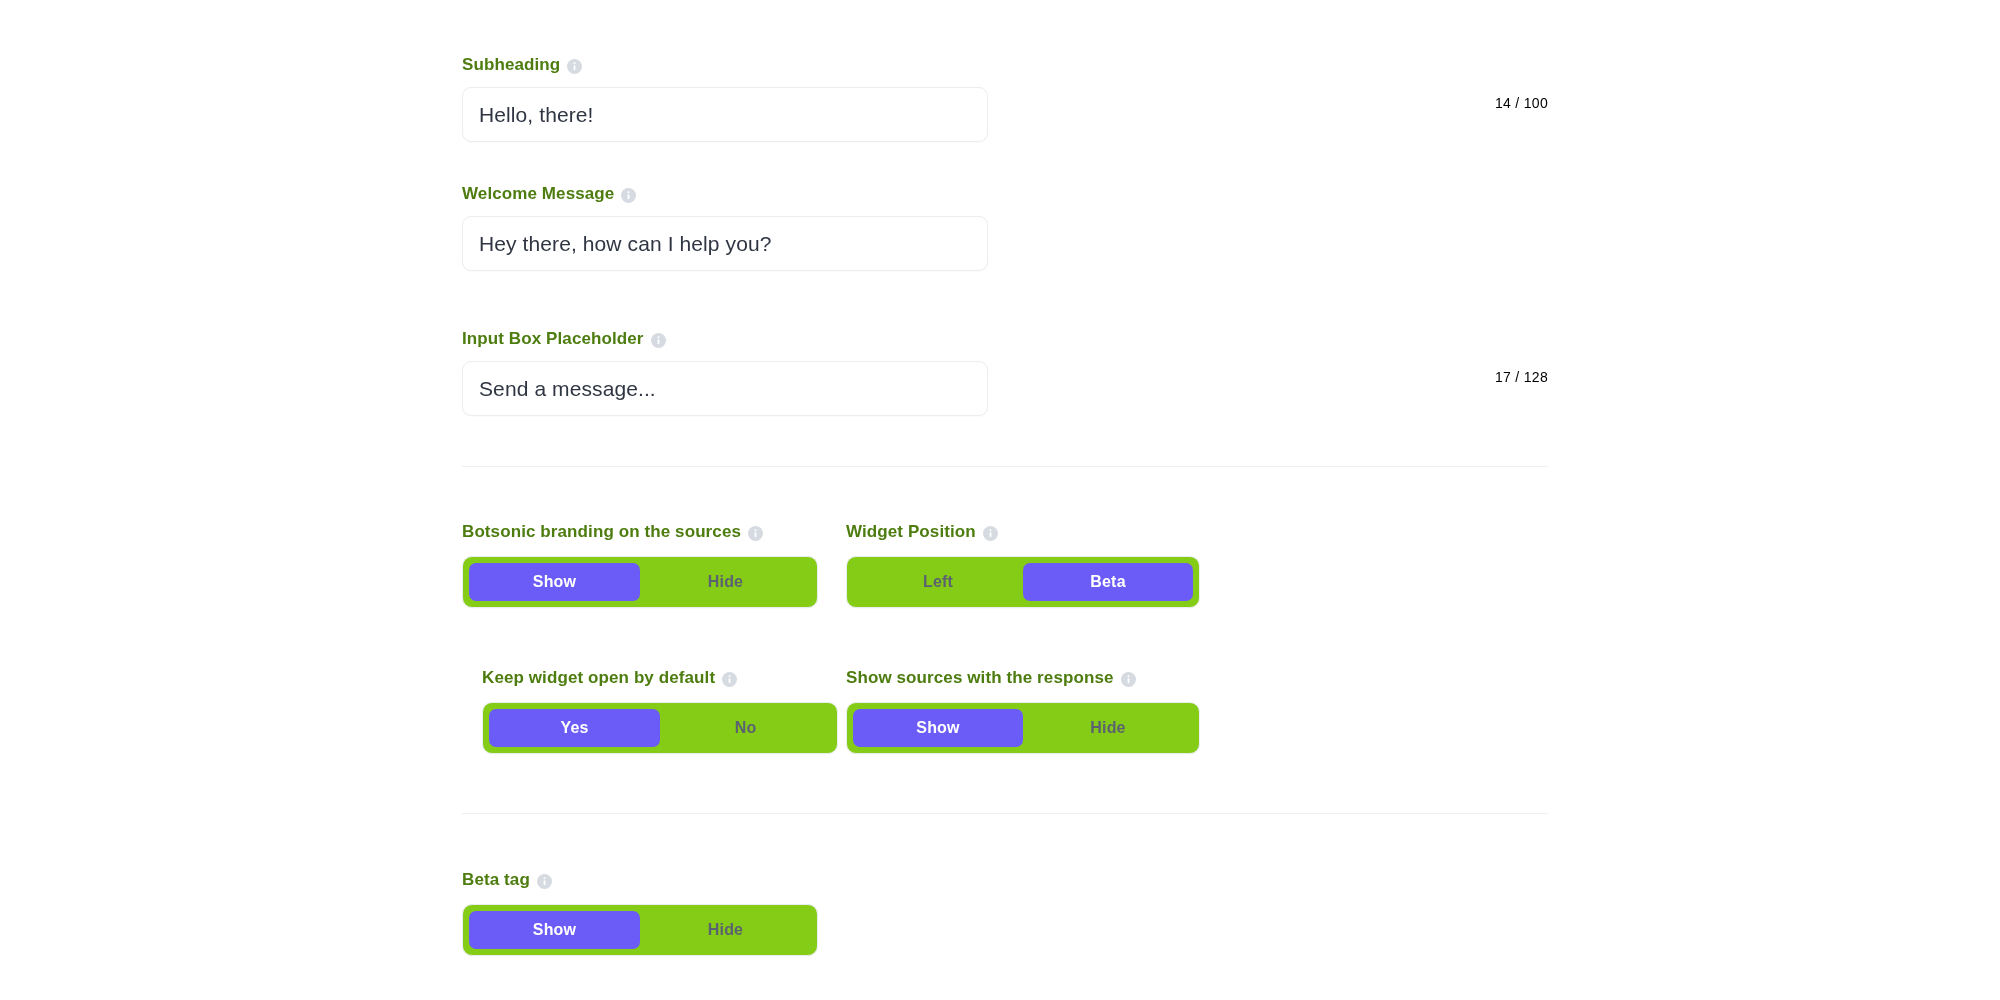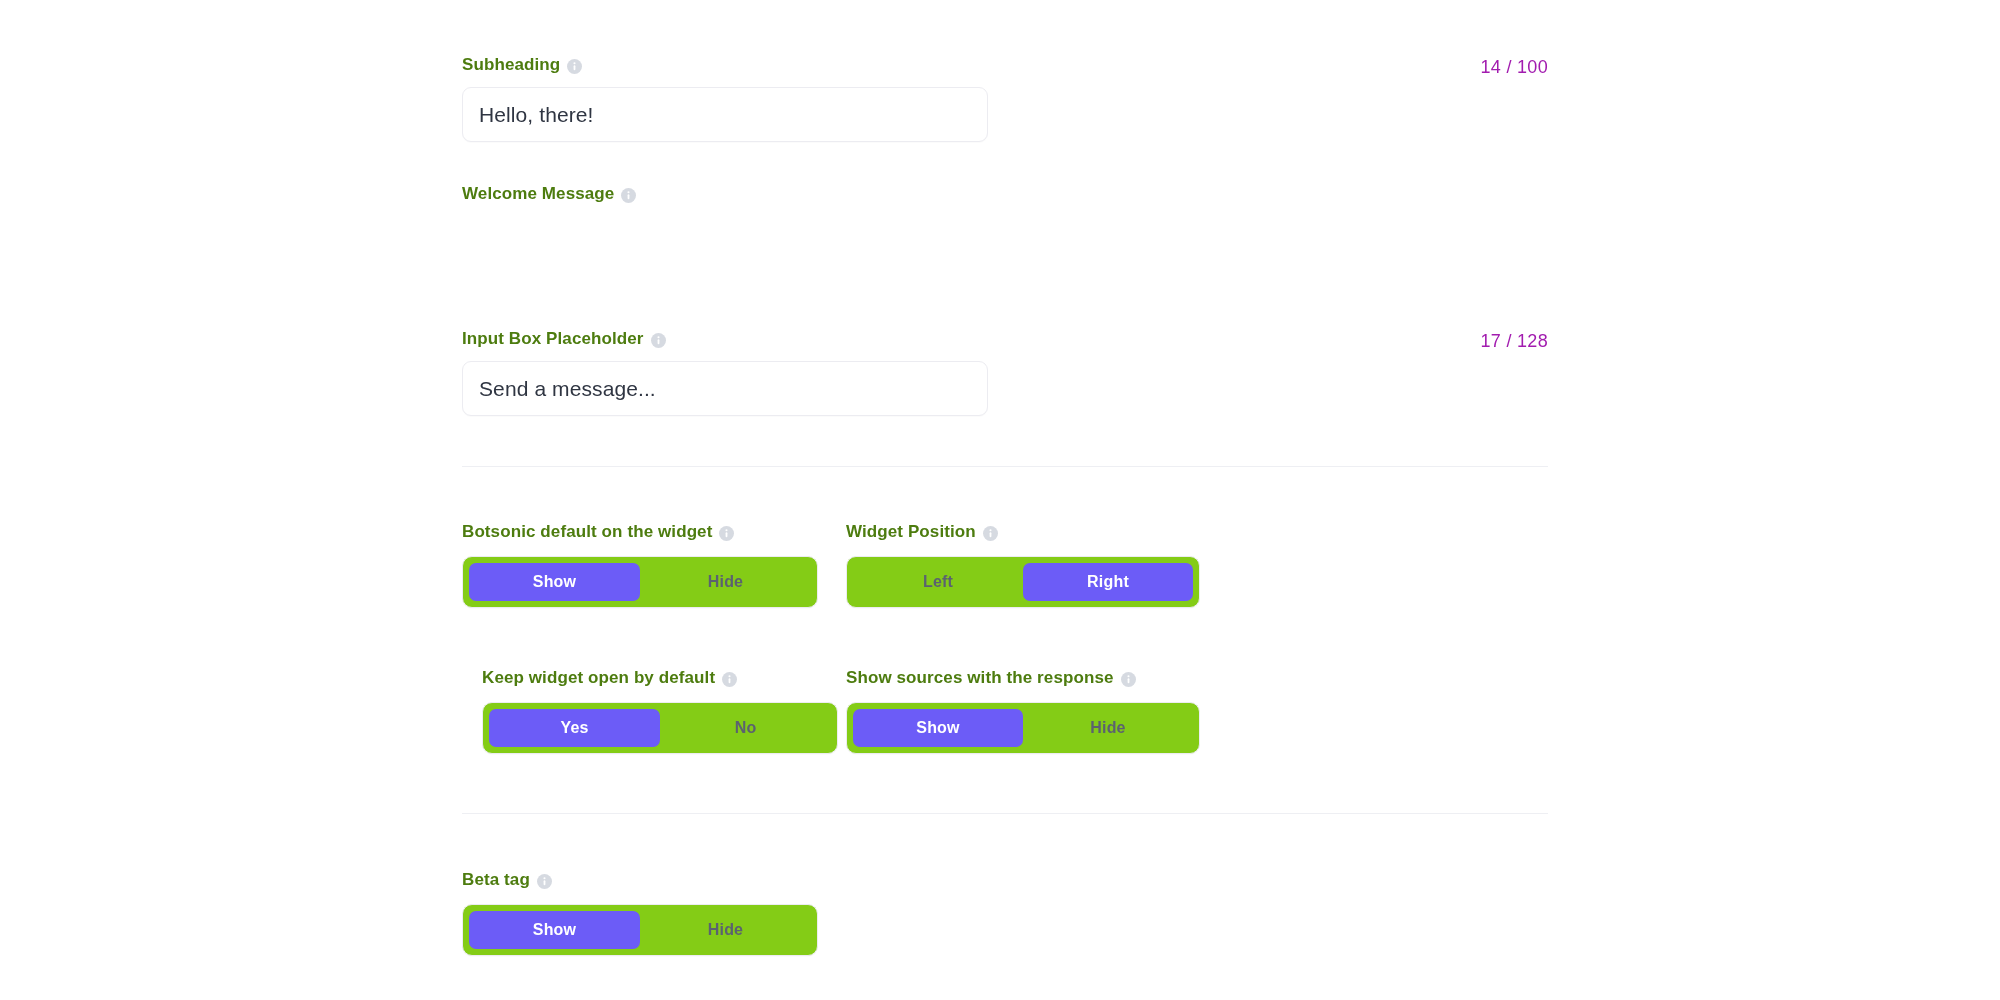--- a/index.html
+++ b/index.html
@@ -74,25 +74,26 @@
     color: #2f3542;
     letter-spacing: 0.1px;
     outline: none;
     box-shadow: 0 1px 1px rgba(16,24,40,0.02);
   }
   .text-input::placeholder { color: #2f3542; }
 
   
   .counter {
     position: absolute;
-    font-size: 18px;
-    color: #a21caf;
+    font-size: 14px;
+    color: #000000;
     letter-spacing: 0.3px;
     text-align: right;
     white-space: nowrap;
+    margin-top: 38px;
   }
 
   
   .divider {
     position: absolute;
     left: 462px;
     width: 1086px;
     height: 1px;
     background: #eeeff3;
   }
@@ -167,41 +168,42 @@
   <div class="field" style="top:184px;">
     <div class="field-label-row">
       <span class="field-label">Welcome Message</span>
       <span class="info-icon">
         <svg width="15" height="15" viewBox="0 0 15 15" aria-hidden="true">
           <circle cx="7.5" cy="4.3" r="1.05" fill="#ffffff"></circle>
           <rect x="6.6" y="6.3" width="1.8" height="4.9" rx="0.9" fill="#ffffff"></rect>
         </svg>
       </span>
     </div>
+    <input class="text-input" type="text" value="Hey there, how can I help you?" style="">
   </div>
 
   <div class="field" style="top:329px;">
     <div class="field-label-row">
       <span class="field-label">Input Box Placeholder</span>
       <span class="info-icon">
         <svg width="15" height="15" viewBox="0 0 15 15" aria-hidden="true">
           <circle cx="7.5" cy="4.3" r="1.05" fill="#ffffff"></circle>
           <rect x="6.6" y="6.3" width="1.8" height="4.9" rx="0.9" fill="#ffffff"></rect>
         </svg>
       </span>
     </div>
     <input class="text-input" type="text" value="Send a message..." style="">
   </div>
   <div class="counter" style="top:331px; left:1400px; width:148px;">17 / 128</div>
 
   <div class="divider" style="top:466px;"></div>
 
   <div class="seg-wrap col-a" style="left:462px; top:522px;">
     <div class="seg-label-row">
-      <span class="field-label">Botsonic default on the widget</span>
+      <span class="field-label">Botsonic branding on the sources</span>
       <span class="info-icon">
         <svg width="15" height="15" viewBox="0 0 15 15" aria-hidden="true">
           <circle cx="7.5" cy="4.3" r="1.05" fill="#ffffff"></circle>
           <rect x="6.6" y="6.3" width="1.8" height="4.9" rx="0.9" fill="#ffffff"></rect>
         </svg>
       </span>
     </div>
     <div class="seg">
       <button class="seg-opt active">Show</button>
       <button class="seg-opt">Hide</button>
@@ -213,21 +215,21 @@
       <span class="field-label">Widget Position</span>
       <span class="info-icon">
         <svg width="15" height="15" viewBox="0 0 15 15" aria-hidden="true">
           <circle cx="7.5" cy="4.3" r="1.05" fill="#ffffff"></circle>
           <rect x="6.6" y="6.3" width="1.8" height="4.9" rx="0.9" fill="#ffffff"></rect>
         </svg>
       </span>
     </div>
     <div class="seg">
       <button class="seg-opt">Left</button>
-      <button class="seg-opt active">Right</button>
+      <button class="seg-opt active">Beta</button>
     </div>
   </div>
 
   <div class="seg-wrap col-a" style="left:462px; top:668px;margin-left:20px;">
     <div class="seg-label-row">
       <span class="field-label">Keep widget open by default</span>
       <span class="info-icon">
         <svg width="15" height="15" viewBox="0 0 15 15" aria-hidden="true">
           <circle cx="7.5" cy="4.3" r="1.05" fill="#ffffff"></circle>
           <rect x="6.6" y="6.3" width="1.8" height="4.9" rx="0.9" fill="#ffffff"></rect>

